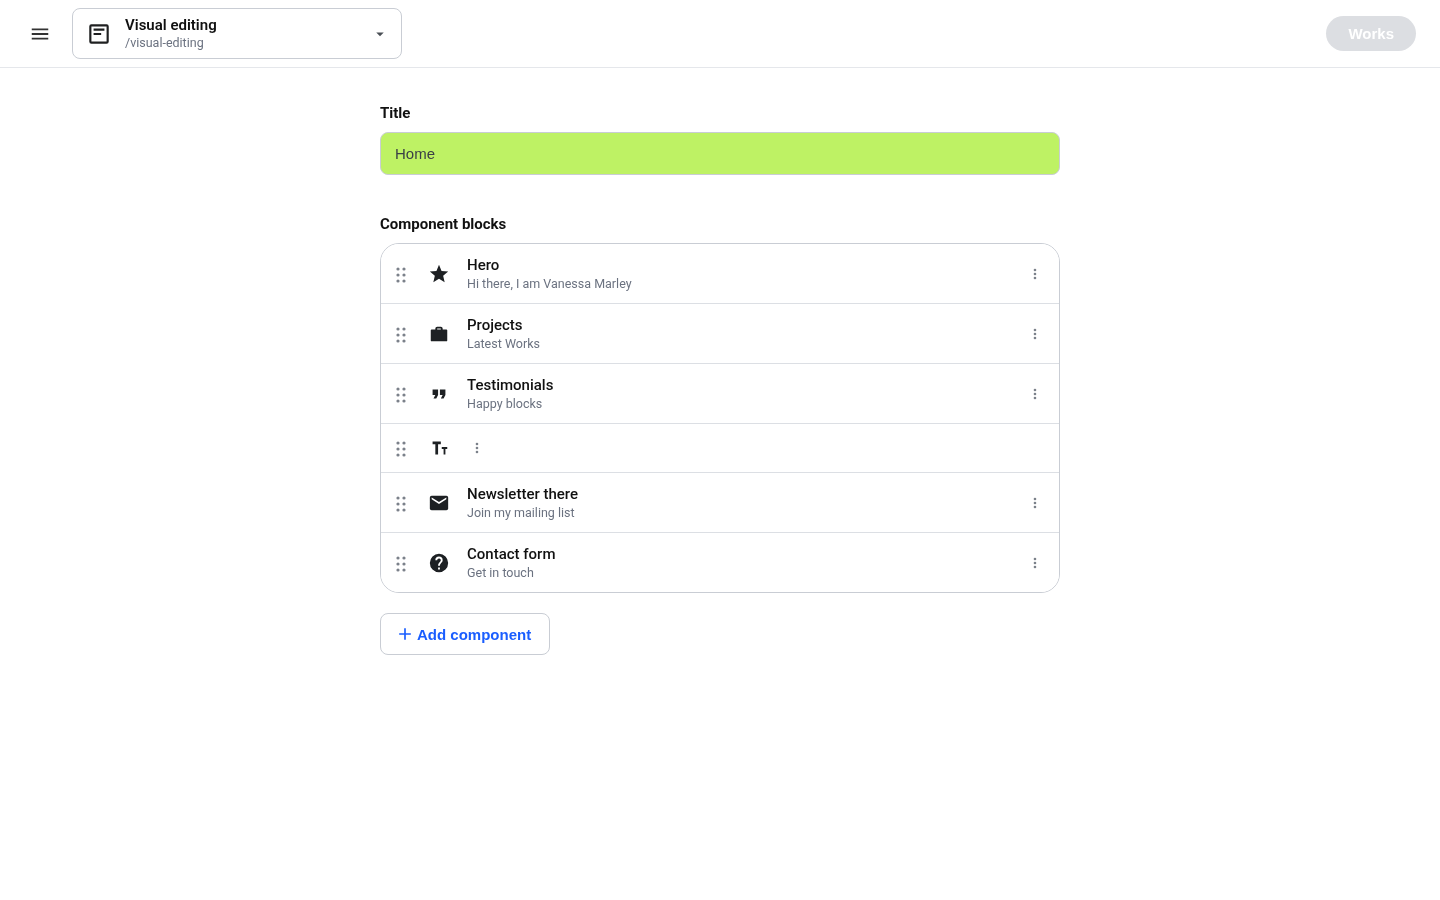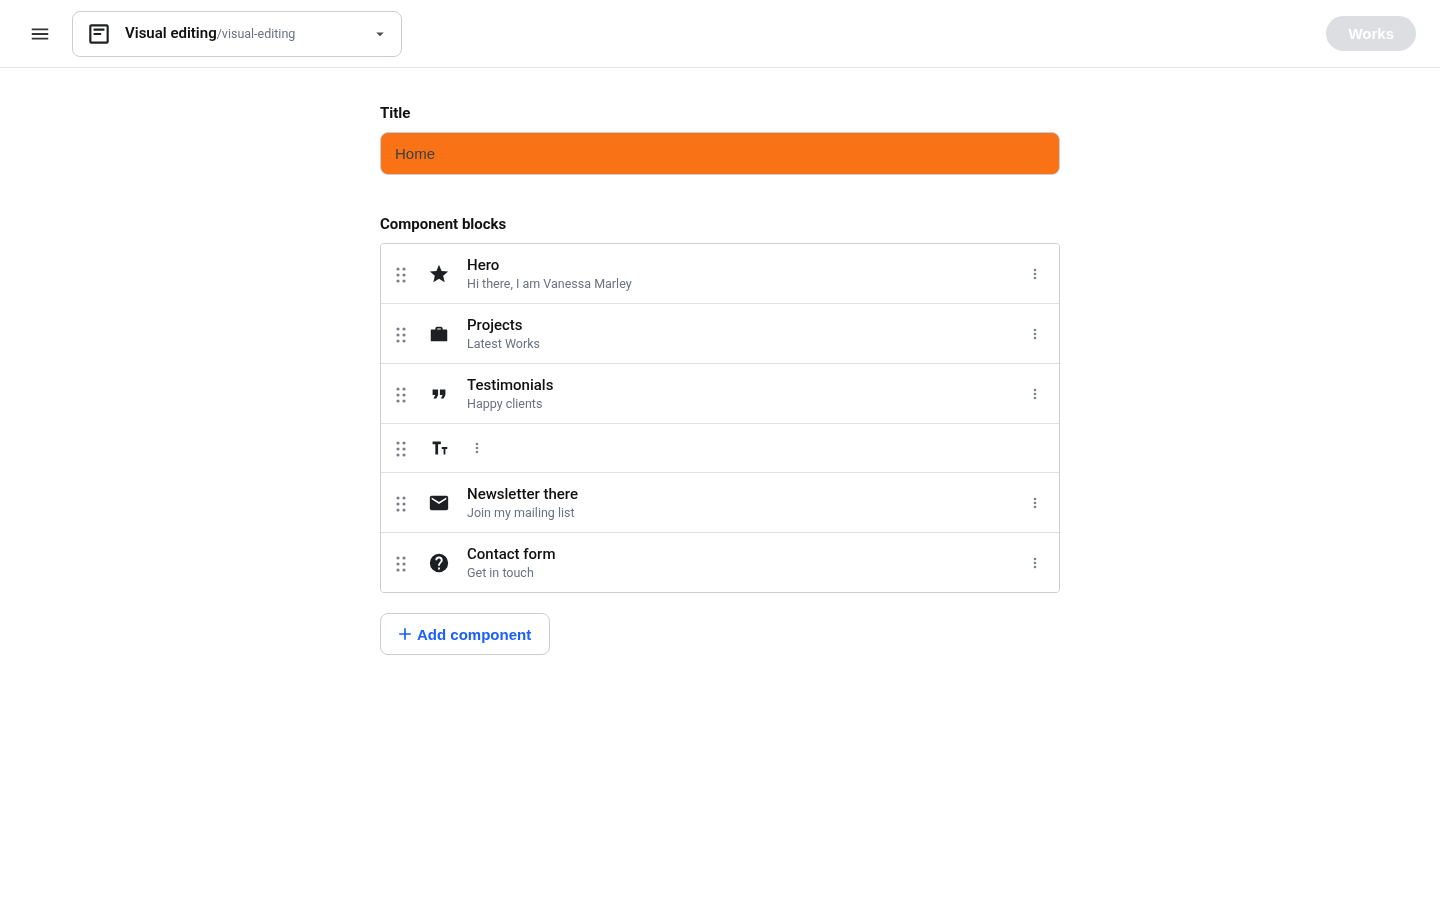--- a/index.html
+++ b/index.html
@@ -38,21 +38,21 @@
     background: #fff;
   }
   .page-pill .doc-icon {
     width: 28px; height: 28px;
     display: flex; align-items: center; justify-content: center;
     background: transparent;
     color: #1f2021;
   }
   .page-pill .labels {
     flex: 1;
-    display: flex; flex-direction: row;
+    display: flex; flex-direction: column;
     line-height: 1.15;
   }
   .page-pill .title {
     font-weight: 600;
     font-size: 15px;
     color: #111;
   }
   .page-pill .slug {
     font-size: 12.5px;
     color: #6b7280;
@@ -89,30 +89,30 @@
     margin-bottom: 10px;
   }
   .text-input {
     width: 100%;
     border: 1px solid #c9cdd4;
     border-radius: 8px;
     padding: 12px 14px;
     font-size: 15px;
     color: #3a3f45;
     outline: none;
-    background: #f97316;
+    background: #bef264;
   }
 
   .section {
     margin-top: 40px;
   }
 
   .blocks-list {
     border: 1px solid #c9cdd4;
-    border-radius: 4px;
+    border-radius: 19px;
     overflow: hidden;
     margin-top: 10px;
   }
   .block-row {
     display: flex;
     align-items: center;
     gap: 16px;
     padding: 12px 14px;
     cursor: pointer;
     background: #fff;
@@ -286,21 +286,21 @@
                 </g>
               </svg>
           </span>
           <span class="block-icon">
             <svg width="22" height="22" viewBox="0 0 24 24">
                 <path fill="currentColor" d="M6 17h3l2-4V7H5v6h3l-2 4zm8 0h3l2-4V7h-6v6h3l-2 4z"></path>
               </svg>
           </span>
           <span class="block-text">
             <span class="block-title">Testimonials</span>
-            <span class="block-sub">Happy clients</span>
+            <span class="block-sub">Happy blocks</span>
           </span>
           <span class="more-btn">
             <svg width="16" height="16" viewBox="0 0 24 24">
                 <path fill="currentColor" d="M12 8a2 2 0 1 1 0-4 2 2 0 0 1 0 4zm0 2a2 2 0 1 1 0 4 2 2 0 0 1 0-4zm0 6a2 2 0 1 1 0 4 2 2 0 0 1 0-4z"></path>
               </svg>
           </span>
         </div>
 
         <div class="block-row">
           <span class="drag-handle">

